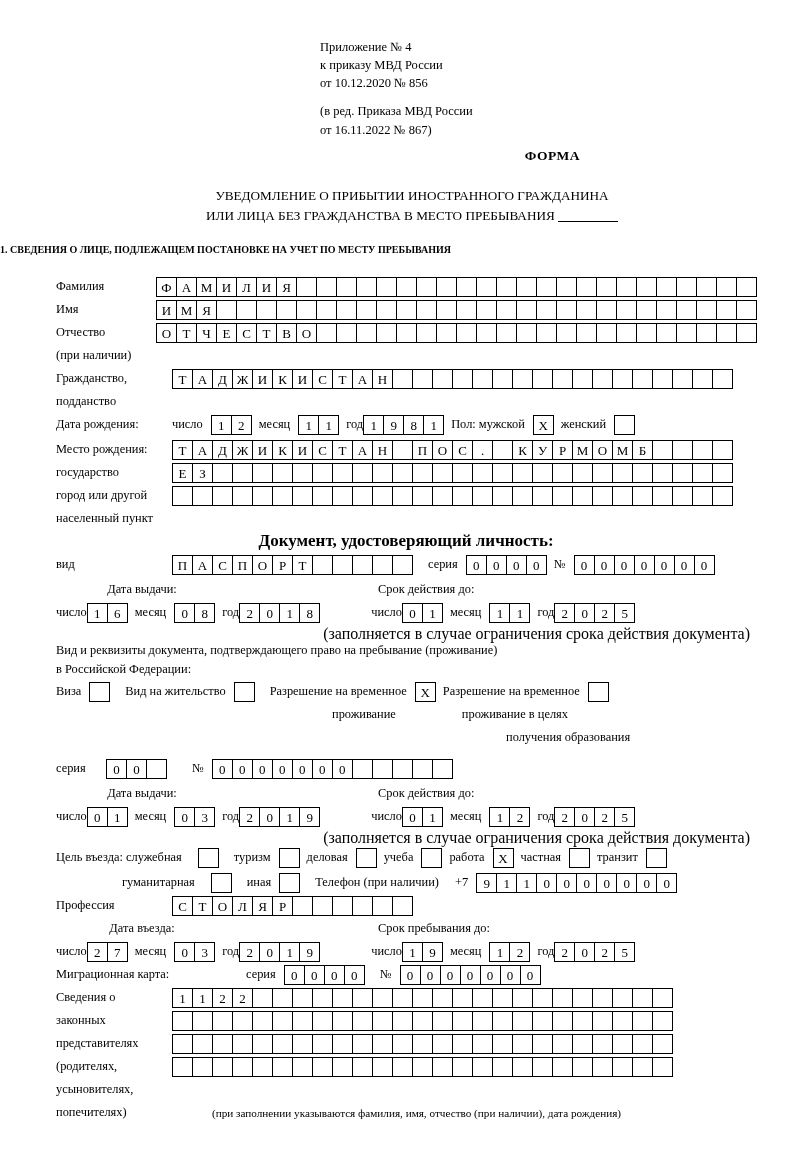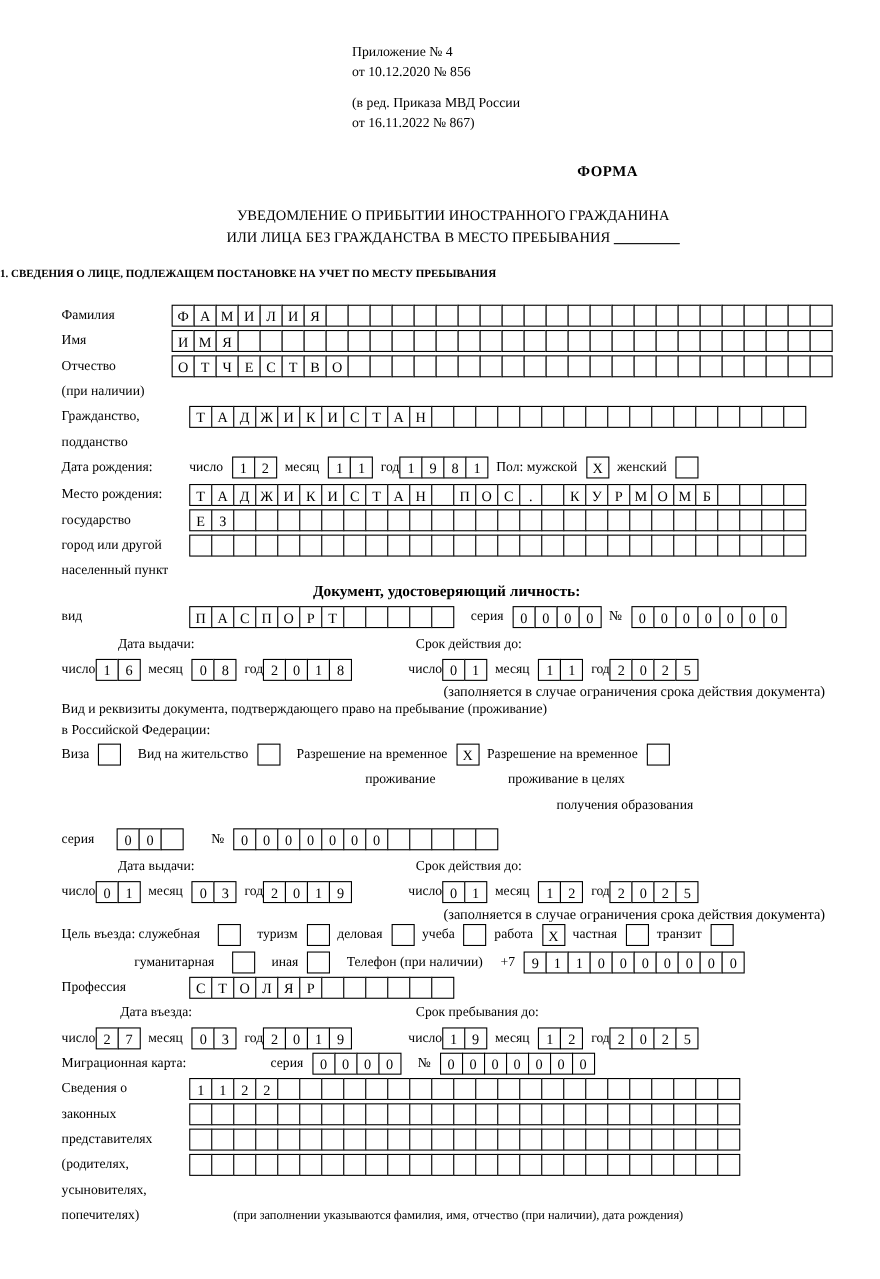--- a/index.html
+++ b/index.html
@@ -94,38 +94,39 @@
     font-size:11.2px;
   }
   .mt4{margin-top:4px;}
   .mt6{}
   .mt10{margin-top:10px;}
   .sp{display:inline-block;width:8px;}
   .sp2{display:inline-block;width:16px;}
   .sp3{display:inline-block;width:26px;}
   .docline{
     font-weight:bold;
-    font-size:14px;
+    font-size:17px;
     text-align:center;
     width:100%;
     margin-bottom:3px;
   }
   .rightnote{
     text-align:right;
-    font-size:13px;
+    font-size:16px;
     padding-right:6px;
   }
 </style>
 </head>
 <body>
 
 <div class="page">
 
   <div class="hdr">
     <div>Приложение № 4</div>
+    <div>к приказу МВД России</div>
     <div>от 10.12.2020 № 856</div>
     <div class="blk2">(в ред. Приказа МВД России</div>
     <div>от 16.11.2022 № 867)</div>
   </div>
 
   <div class="forma">ФОРМА</div>
 
   <div class="title">
     <div>УВЕДОМЛЕНИЕ О ПРИБЫТИИ ИНОСТРАННОГО ГРАЖДАНИНА</div>
     <div>

